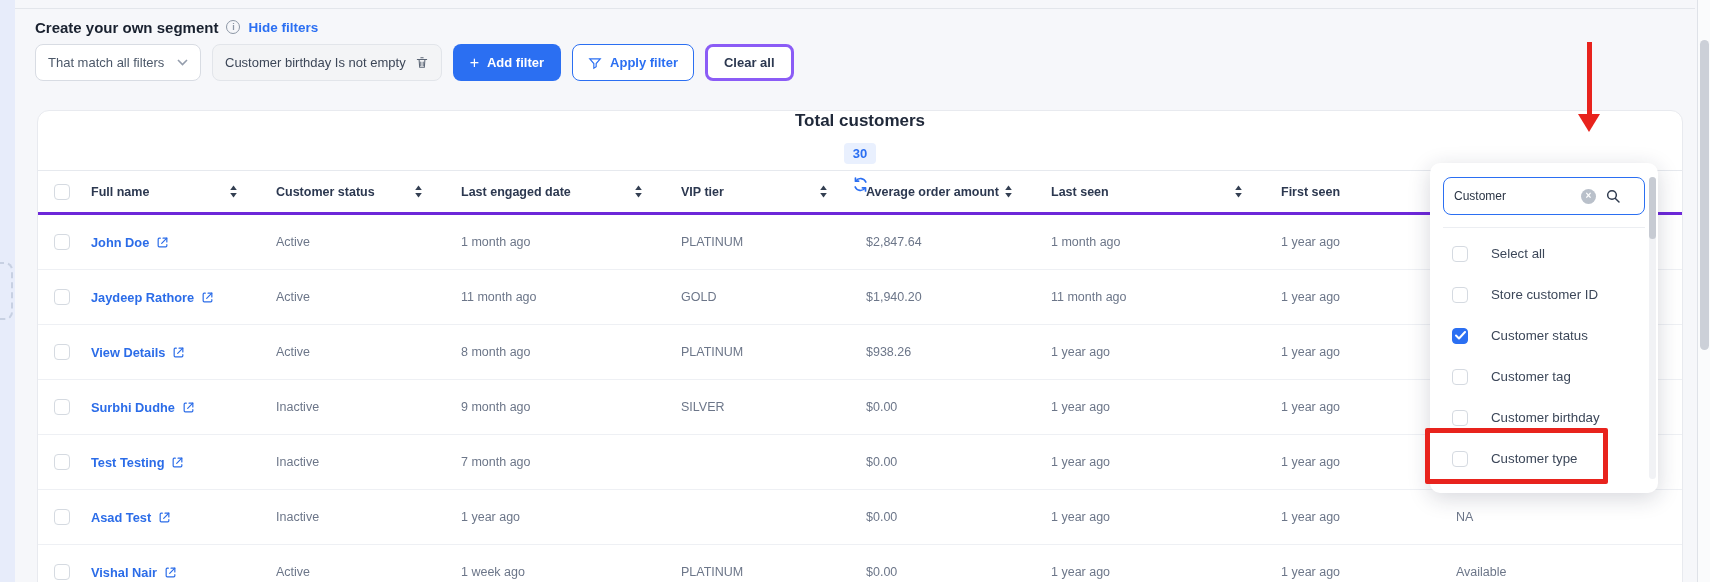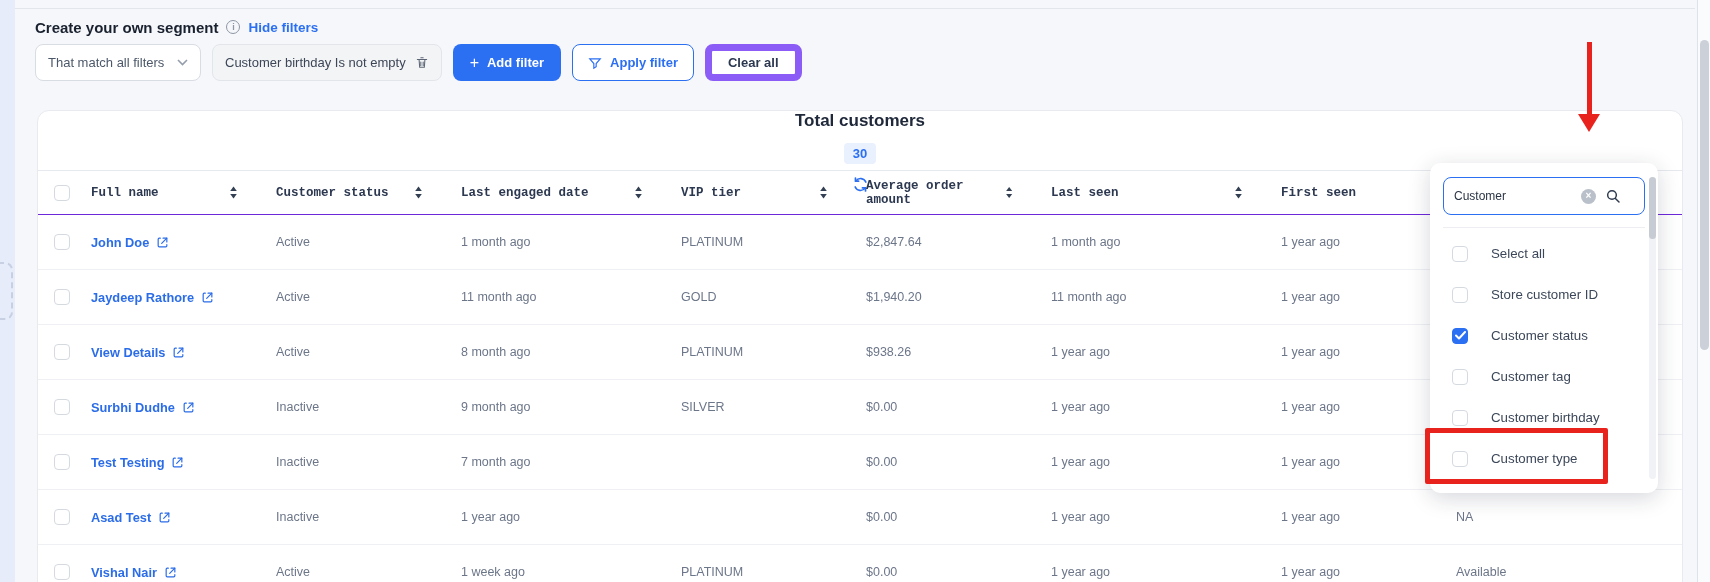--- a/index.html
+++ b/index.html
@@ -23,39 +23,39 @@
 
   
   .filter-bar { position:absolute; left:35px; top:44px; height:37px; display:flex; gap:11px; align-items:center; }
   .btnish { height:37px; display:flex; align-items:center; border-radius:8px; font-size:13px; }
   .match-select { width:166px; background:#fff; border:1px solid #d8dce3; color:#4c5869;
     padding:0 12px; justify-content:space-between; cursor:pointer; }
   .filter-chip { background:#f3f4f6; border:1px solid #e2e5ea; color:#3c4657; padding:0 12px; gap:9px; }
   .add-filter-btn { background:#2b6ff2; color:#fff; font-weight:700; padding:0 17px; gap:8px; border:none; cursor:pointer; }
   .add-plus { font-size:16px; font-weight:400; }
   .apply-filter-btn { background:#fff; border:1px solid #2b6ff2; color:#2b6ff2; font-weight:700; padding:0 15px; gap:8px; cursor:pointer; }
-  .clear-all-btn { background:#fff; border:7px solid #8b5cf6; color:#2c3850; font-weight:700; padding:0 16px; cursor:pointer; }
+  .clear-all-btn { background:#fff; border:3px solid #8b5cf6; color:#2c3850; font-weight:700; padding:0 16px; cursor:pointer; }
 
   
   .card { position:absolute; left:37px; top:110px; width:1646px; height:500px;
     background:#fff; border:1px solid #e8eaef; border-radius:12px 12px 0 0; z-index:1; }
   .card-head { height:60px; display:flex; align-items:center; padding:0 24px; gap:12px;
     border-bottom:1px solid #e6e9ee;flex-direction:column; }
   .card-title { font-size:17px; font-weight:700; color:#20293a; }
   .count-badge { background:#e9f0fe; color:#2b6ff2; font-size:13px; font-weight:700;
     border-radius:4px; padding:3px 9px; }
   .refresh-icon { display:flex; align-items:center; cursor:pointer; }
   .selected-btn { margin-left:auto; height:33px; display:flex; gap:9px;
     border:1px solid #d4d9e0; border-radius:12px; background:#fff; padding:0 14px;
     font-size:13.5px; font-weight:700; color:#2c3850; cursor:pointer; }
 
   
   .trow { display:grid; grid-template-columns:53px 185px 185px 220px 185px 185px 230px 175px 1fr;
     align-items:center; }
-  .thead { height:44px; border-bottom:1px solid #6d28d9;font-family:Liberation Mono, monospace; }
+  .thead { height:44px; border-bottom:3px solid #6d28d9; }
   .th { display:flex; align-items:center; justify-content:space-between; padding-right:38px;
     font-size:12.5px; font-weight:700; color:#2c3850; }
   .data-row { height:55px; border-bottom:1px solid #eef0f4; font-size:12.5px; color:#6c7689; }
   .cb-cell { padding-left:16px; }
   .checkbox { width:16px; height:16px; border:1.5px solid #d5dae1; border-radius:4px; background:#fff; cursor:pointer; }
   .name-cell { display:flex; align-items:center; gap:7px; }
   .cust-link { color:#2b6ce8; font-weight:700; font-size:12.8px; cursor:pointer;text-align:right; }
 
   
   .arrow-shaft { position:absolute; left:1587px; top:42px; width:5px; height:74px; background:#e8231d; z-index:30; }

